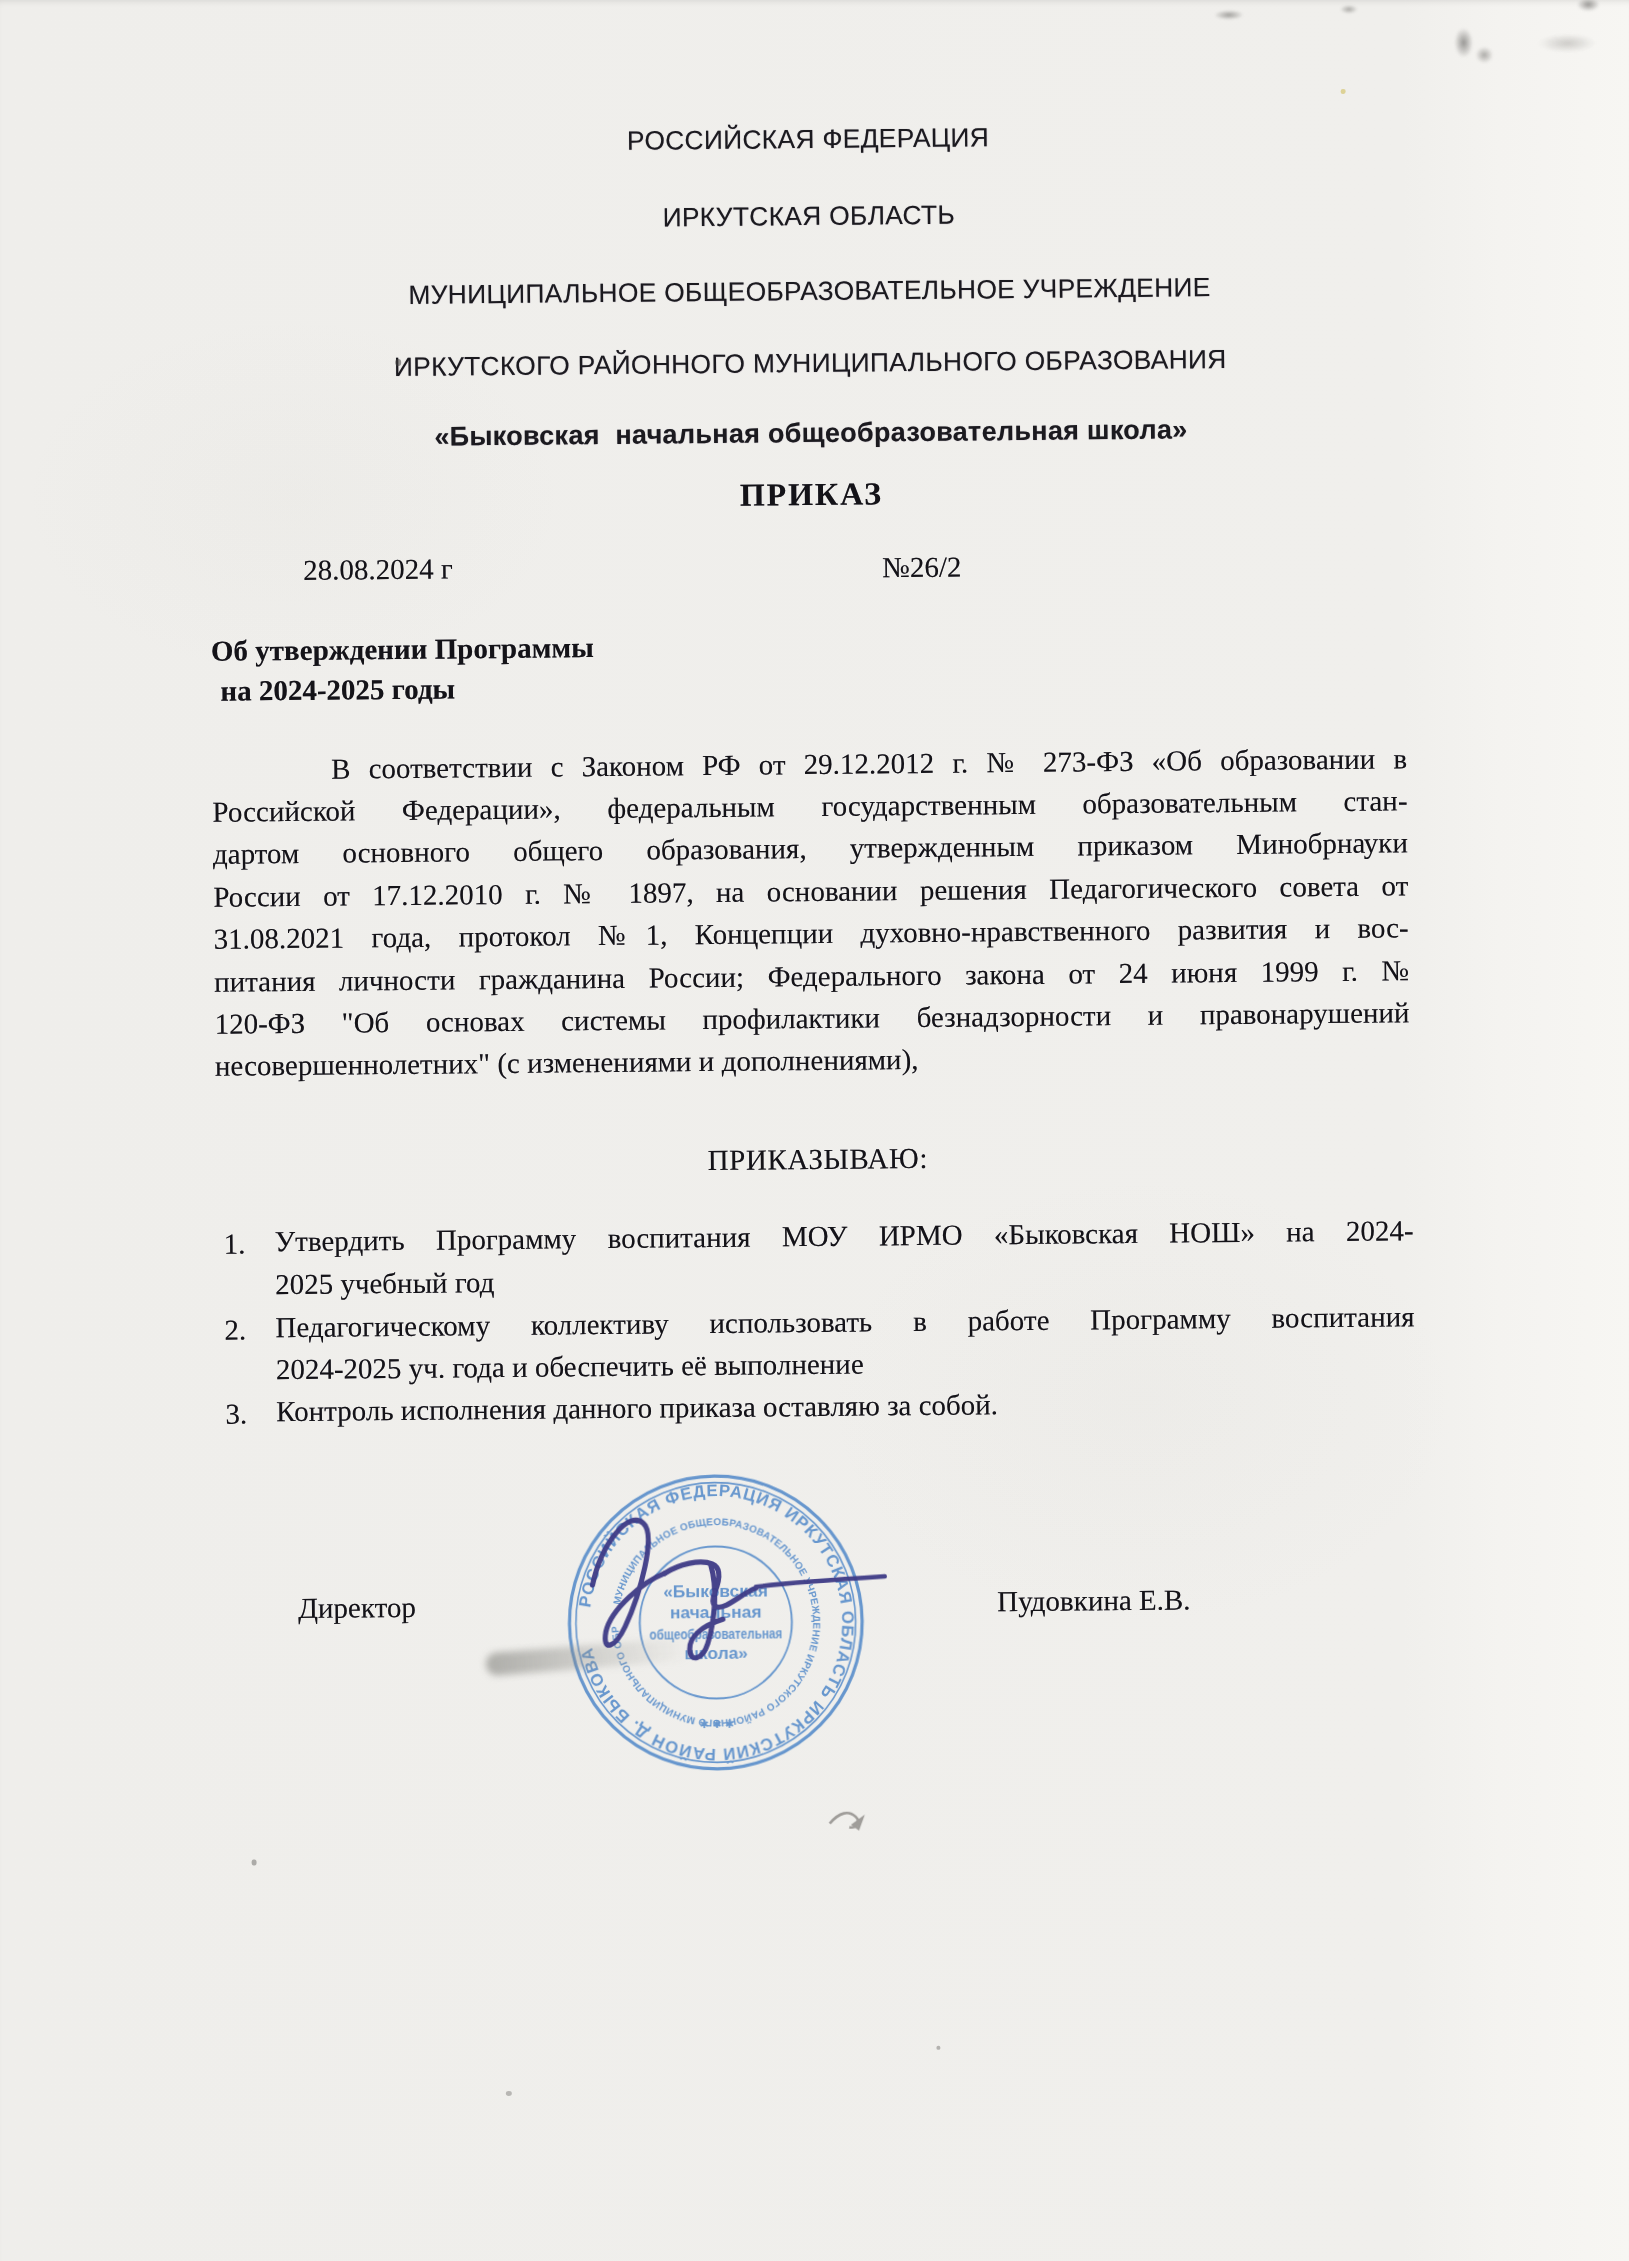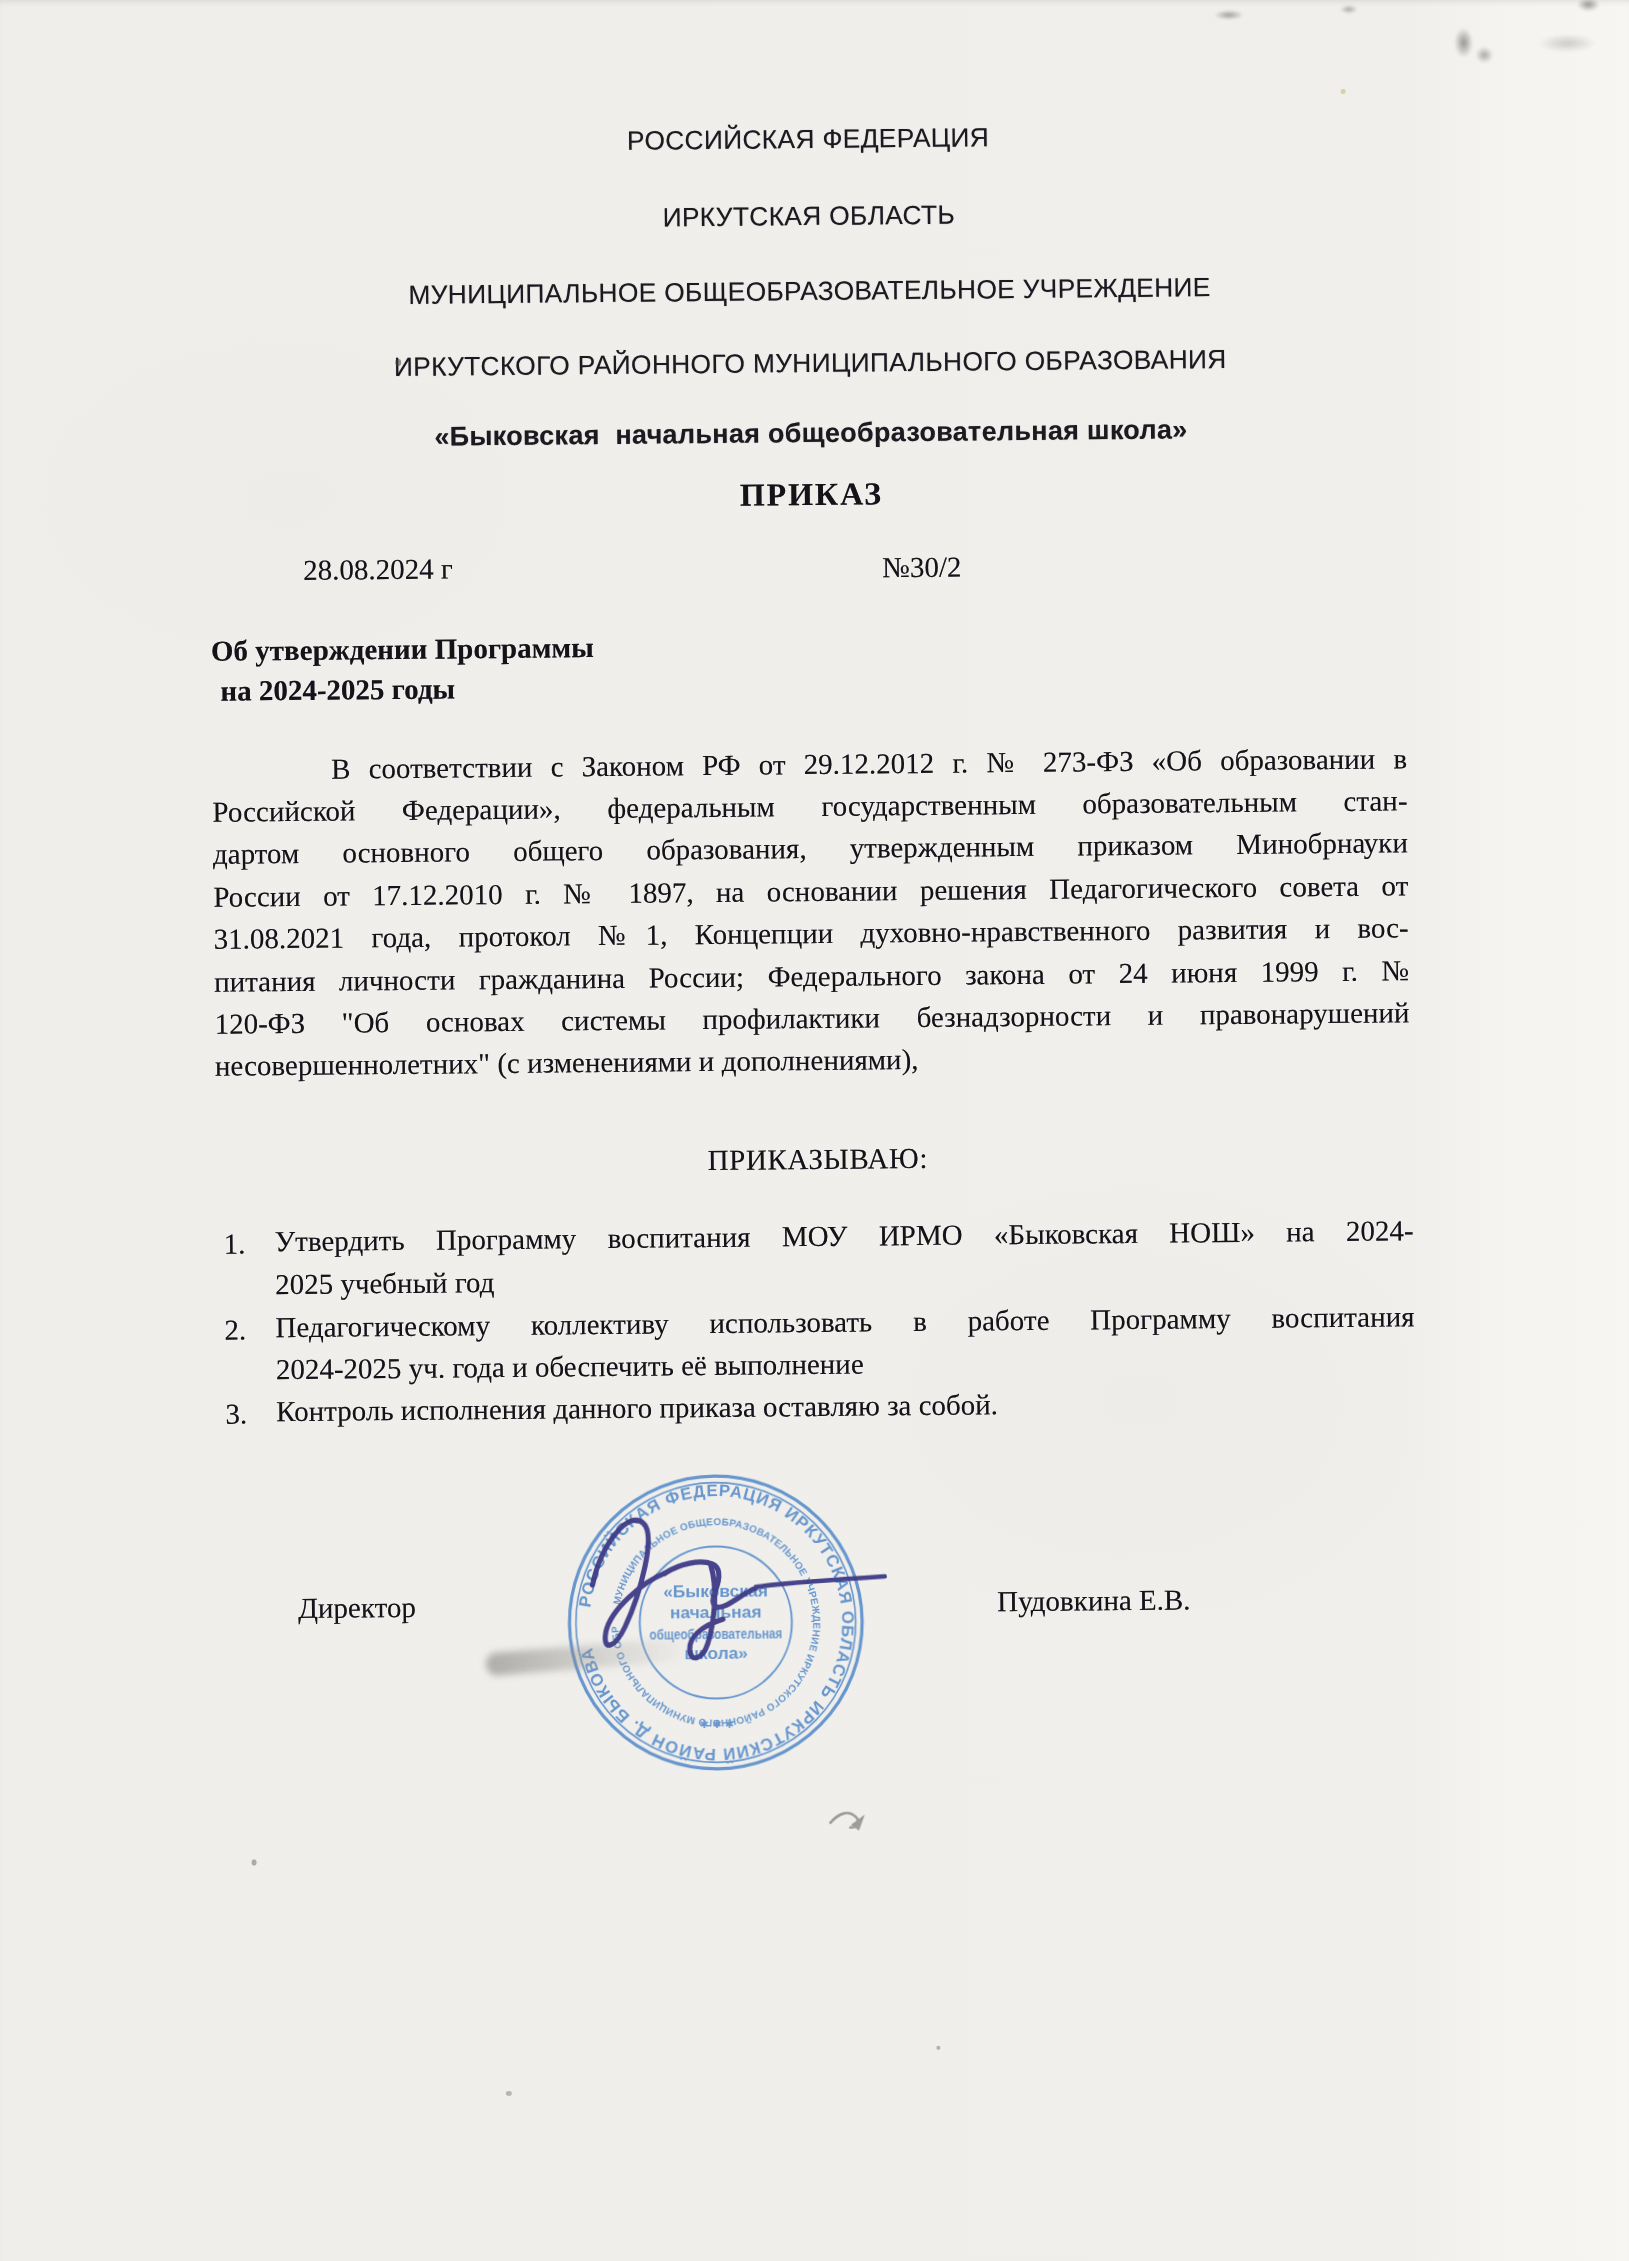--- a/index.html
+++ b/index.html
@@ -45,21 +45,21 @@
 
     <div class="hline sans scan-ink" style="top:124px;">РОССИЙСКАЯ ФЕДЕРАЦИЯ</div>
     <div class="hline sans scan-ink" style="top:201px;">ИРКУТСКАЯ ОБЛАСТЬ</div>
     <div class="hline sans scan-ink" style="top:276px;">МУНИЦИПАЛЬНОЕ ОБЩЕОБРАЗОВАТЕЛЬНОЕ УЧРЕЖДЕНИЕ</div>
     <div class="hline sans scan-ink" style="top:348px;">ИРКУТСКОГО РАЙОННОГО МУНИЦИПАЛЬНОГО ОБРАЗОВАНИЯ</div>
     <div class="hline sans scan-ink school" style="top:418px;">«Быковская  начальная общеобразовательная школа»</div>
 
     <div class="doc-title serif" style="top:476px;">ПРИКАЗ</div>
 
     <div class="dateline serif" style="left:306px;top:549px;">28.08.2024 г</div>
-    <div class="dateline serif" style="left:885px;top:552px;">№30/2</div>
+    <div class="dateline serif" style="left:885px;top:552px;">№26/2</div>
 
     <div class="subject serif" style="left:213px;top:629px;">Об утверждении Программы</div>
     <div class="subject serif" style="left:222px;top:669px;">на 2024-2025 годы</div>
 
     <div class="bl serif ind" style="top:750px;">В соответствии с Законом РФ от 29.12.2012 г. № 273-ФЗ «Об образовании в</div>
     <div class="bl serif" style="top:792px;">Российской Федерации», федеральным государственным образовательным стан-</div>
     <div class="bl serif" style="top:834px;">дартом основного общего образования, утвержденным приказом Минобрнауки</div>
     <div class="bl serif" style="top:877px;">России от 17.12.2010 г. № 1897, на основании решения Педагогического совета от</div>
     <div class="bl serif" style="top:919px;">31.08.2021 года, протокол №1, Концепции духовно-нравственного развития и вос-</div>
     <div class="bl serif" style="top:962px;">питания личности гражданина России; Федерального закона от 24 июня 1999 г. №</div>

